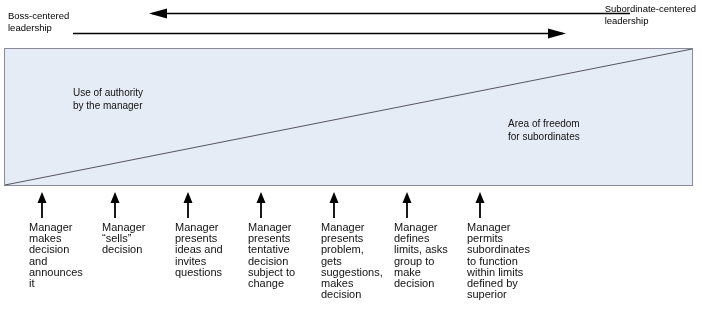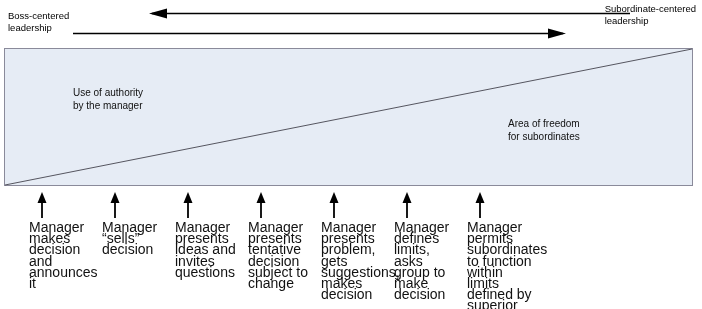--- a/index.html
+++ b/index.html
@@ -52,21 +52,21 @@
   }
   #band-freedom {
     left: 508px;
     top: 117px;
     text-align: right;
   }
   .step-label {
     position: absolute;
     top: 222px;
     width: 66px;
-    font-size: 14px;
+    font-size: 11px;
     line-height: 11.2px;
     color: #111111;
     white-space: pre-line;
     text-align: left;
   }
   svg line, svg polygon, svg rect, svg path {
     shape-rendering: geometricPrecision;
   }
 </style>
 </head>

